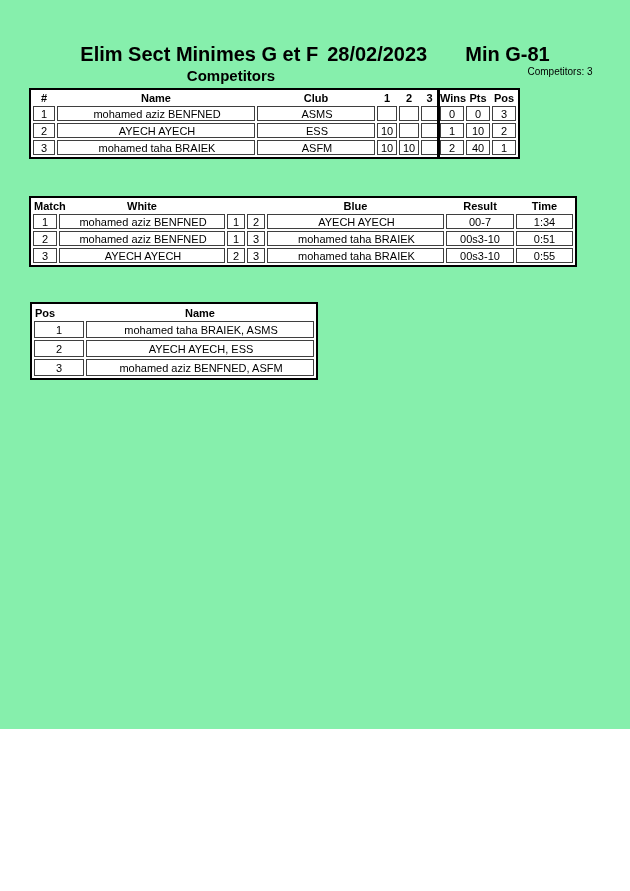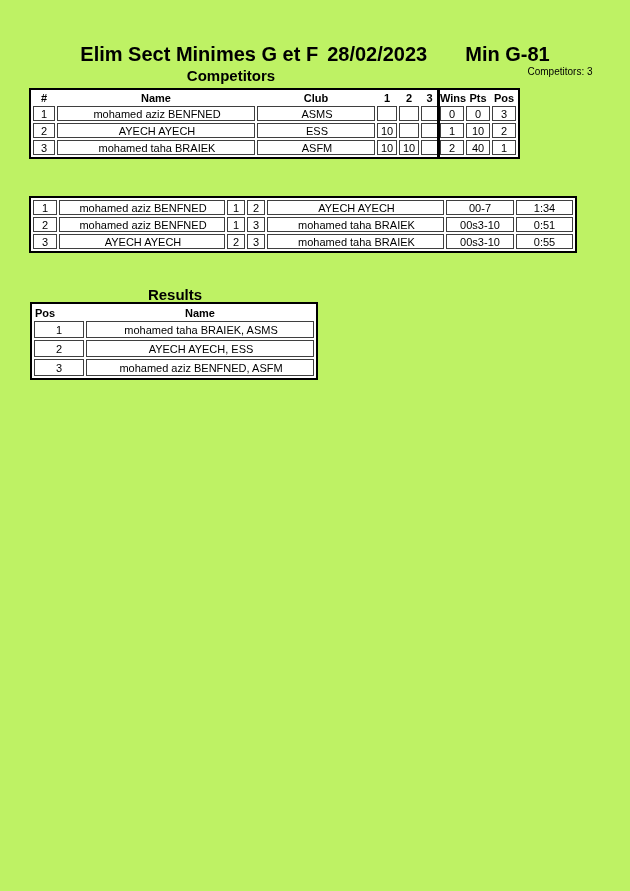--- a/index.html
+++ b/index.html
@@ -3,22 +3,22 @@
 <meta charset="utf-8">
 <style>
   html, body {
     margin: 0;
     padding: 0;
     background: #ffffff;
   }
   .page {
     position: relative;
     width: 630px;
-    height: 891px;
-    background: #bef264;
+    height: 729px;
+    background: #86efac;
     color: #000000;
     font-family: "Liberation Sans", sans-serif;
     overflow: hidden;
   }
   .main-title {
     position: absolute;
     top: 43px;
     left: 0;
     width: 630px;
     text-align: center;
@@ -172,20 +172,29 @@
       <colgroup>
         <col style="width:24px">
           <col style="width:166px">
           <col style="width:18px">
           <col style="width:18px">
         <col style="width:177px">
           <col style="width:68px">
           <col style="width:57px">
       </colgroup>
       <tbody>
+          <tr>
+        <th class="hlft">Match</th>
+        <th>White</th>
+        <th></th>
+        <th></th>
+        <th>Blue</th>
+        <th>Result</th>
+        <th>Time</th>
+      </tr>
       <tr>
         <td>1</td>
         <td class="lft">mohamed aziz BENFNED</td>
         <td>1</td>
         <td>2</td>
         <td class="lft">AYECH AYECH</td>
         <td>00-7</td>
         <td>1:34</td>
       </tr>
       <tr>
@@ -203,21 +212,20 @@
         <td>2</td>
         <td>3</td>
         <td class="lft">mohamed taha BRAIEK</td>
         <td>00s3-10</td>
         <td>0:55</td>
       </tr>
     </tbody>
       </table>
   </div>
 
-  <div class="section-label" style="top:286px; left:75px;">Results</div>
 
   <div class="tbl-wrap" style="left:30px; top:302px;">
     <table class="sheet results-tbl" style="width:288px;">
       <colgroup>
         <col style="width:50px">
           <col style="width:228px">
       </colgroup>
       <tbody>
           <tr>
         <th class="hlft">Pos</th>

